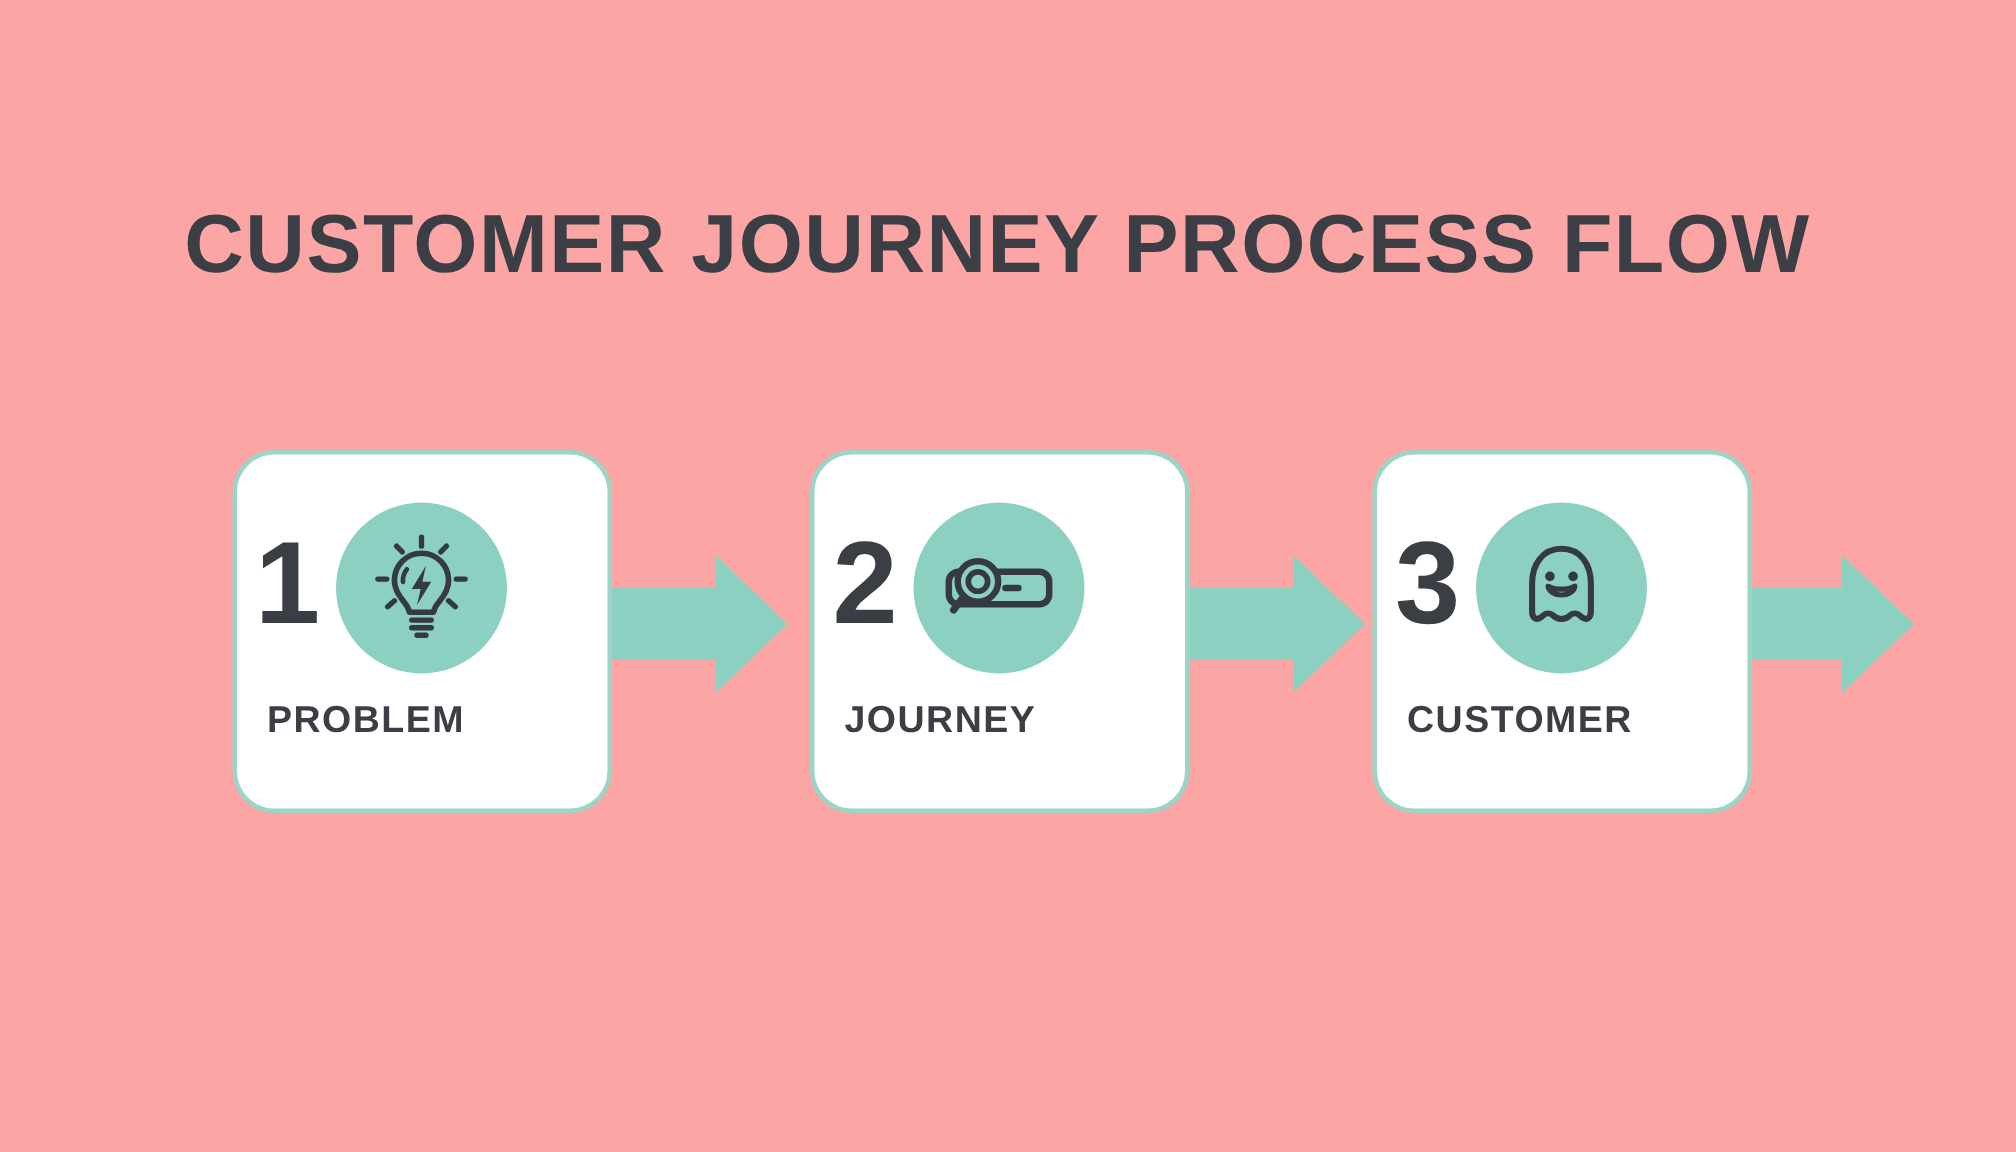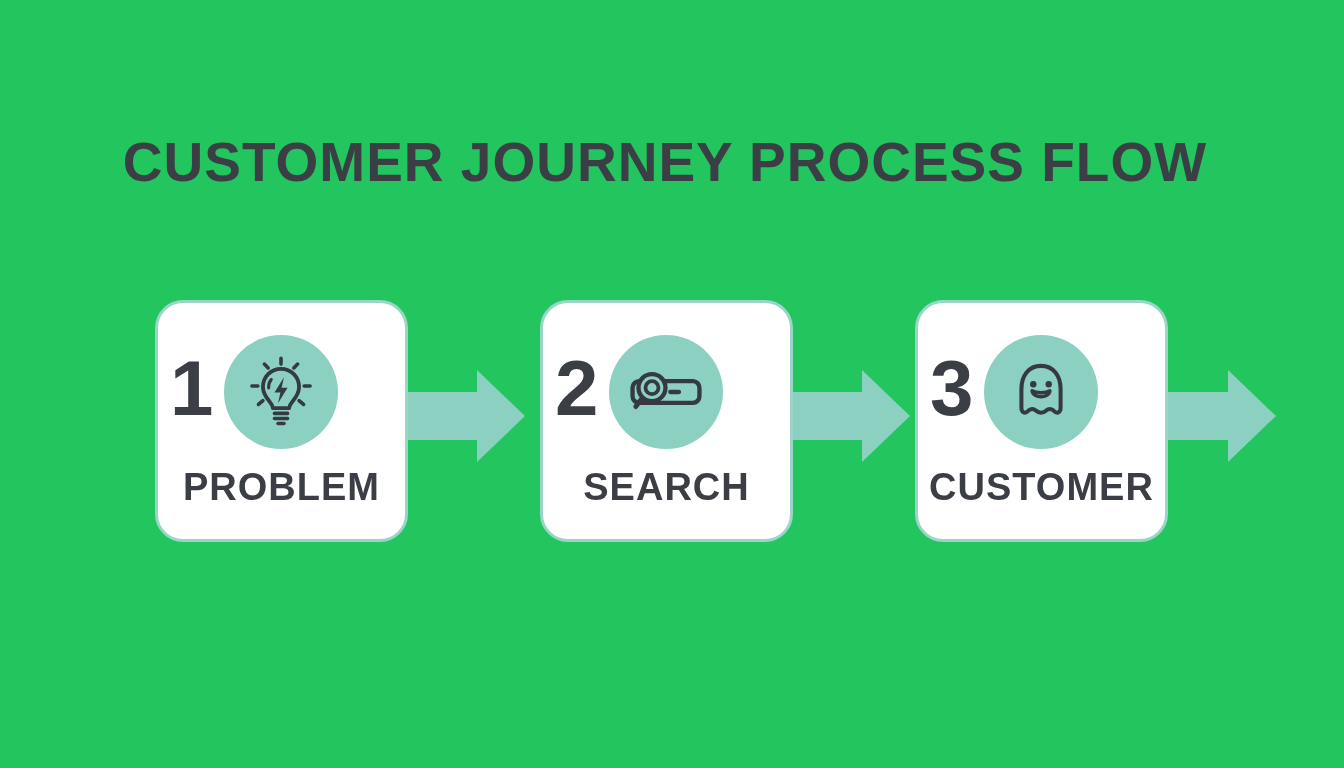--- a/index.html
+++ b/index.html
@@ -5,21 +5,21 @@
   html, body {
     margin: 0;
     padding: 0;
     background: #fbfbf9;
     font-family: "Liberation Sans", sans-serif;
   }
   .canvas {
     position: relative;
     width: 1344px;
     height: 768px;
-    background: #22c55e;
+    background: #fca5a5;
     overflow: hidden;
   }
   .page-title {
     position: absolute;
     top: 130px;
     left: 0;
     width: 1330px;
     margin: 0;
     text-align: center;
     font-size: 55px;
@@ -62,25 +62,25 @@
     justify-content: center;
   }
   .icon-circle svg {
     display: block;
   }
   .step-label {
     position: absolute;
     top: 163px;
     left: 0;
     width: 100%;
-    text-align: center;
-    font-size: 38px;
+    font-size: 25px;
     font-weight: bold;
     letter-spacing: 1px;
     color: #3b3f45;
+    padding-left: 20px;
   }
   .arrow {
     position: absolute;
     top: 370px;
   }
   .pos-arrow-1 { left: 408px; }
   .pos-arrow-2 { left: 793px; }
   .pos-arrow-3 { left: 1168px; }
   .stroke-icon {
     stroke: #343a40;
@@ -139,21 +139,21 @@
         <rect class="stroke-icon" stroke-width="4" x="7" y="15" width="62" height="20" rx="6"></rect>
 
         <line class="stroke-icon" stroke-width="4.5" x1="16" y1="30.5" x2="10" y2="38.5"></line>
 
         <circle cx="25" cy="21" r="12.5" fill="#8bd0c1" stroke="#343a40" stroke-width="4"></circle>
         <circle class="stroke-icon" stroke-width="3.5" cx="25" cy="21" r="6"></circle>
 
         <line class="stroke-icon" stroke-width="4" x1="42" y1="25" x2="50" y2="25"></line>
       </svg>
     </div>
-    <div class="step-label">SEARCH</div>
+    <div class="step-label">JOURNEY</div>
   </div>
 
   <svg class="arrow pos-arrow-2" width="117" height="92" viewBox="0 0 117 92">
     <polygon points="0,22 69,22 69,0 117,46 69,92 69,70 0,70" fill="#8bd0c1"></polygon>
   </svg>
 
   <div class="step-card pos-step-3">
     <span class="step-number">3</span>
     <div class="icon-circle">
       <svg width="76" height="76" viewBox="0 0 64 64">

